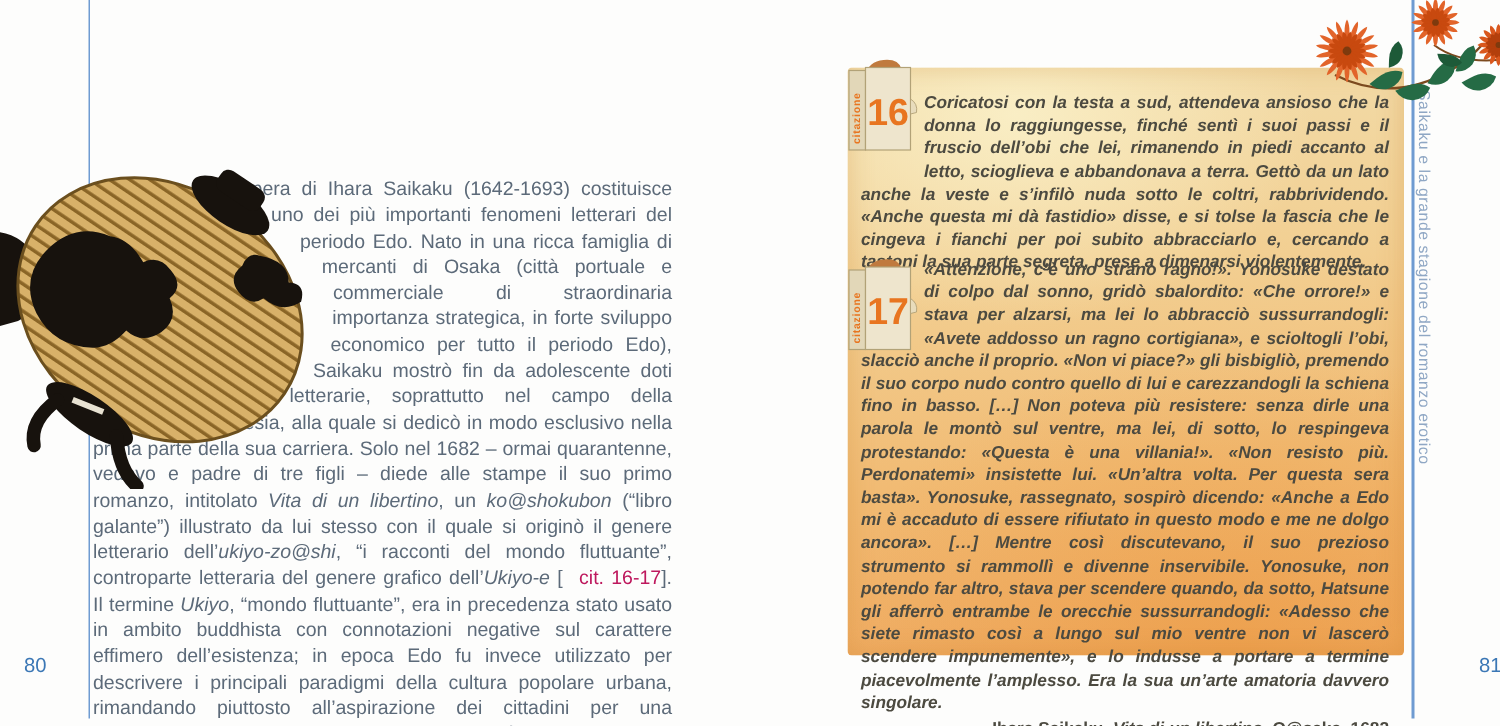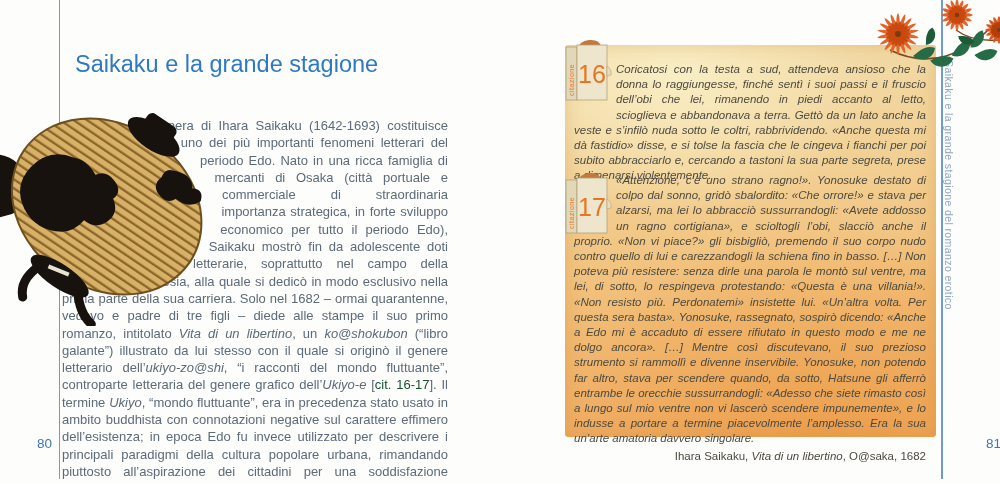--- a/index.html
+++ b/index.html
@@ -9,33 +9,33 @@
   .vrule{position:absolute;top:0;width:1.5px;height:479px;background:#6f9bd1;}
   
   #title{position:absolute;left:75px;top:50px;width:373px;color:#2e79c0;
          font-size:23.5px;line-height:29px;font-weight:400;}
   #title .t2{text-align:right;}
   #body-text{position:absolute;left:62px;top:117px;width:386px;font-size:13px;
          line-height:17.3px;color:#5c6a79;text-align:justify;}
   #lantern-spacer{float:left;width:164px;height:170px;
          shape-outside:polygon(0 0,33px 0,80px 12px,128px 40px,160px 78px,158px 108px,132px 138px,80px 158px,20px 170px,0 170px);}
   .pagenum{position:absolute;color:#3b77b5;font-size:13.5px;}
-  #pn-80{left:16px;top:436px;width:36px;text-align:right;}
+  #pn-80{left:16px;top:436px;width:36px;text-align:left;}
   #pn-81{left:986px;top:436px;}
   
   .seg-n{font-style:normal;}
   .seg-i{font-style:italic;}
-  .seg-o{font-style:normal;color:#14532d;}
+  .seg-o{font-style:normal;color:#be185d;padding-left:11px;}
   
   #cite-box{position:absolute;left:565px;top:45px;width:371px;height:392px;border-radius:3px;
      background:
        radial-gradient(90% 60% at 30% 8%, rgba(250,240,200,.9), rgba(250,240,200,0) 60%),
        radial-gradient(120% 90% at 70% 100%, rgba(235,150,60,.5), rgba(235,150,60,0) 60%),
        linear-gradient(175deg,#f2ddab 0%,#f2cf92 35%,#f1ba72 68%,#efa95f 100%);
-     box-shadow:inset 0 0 18px rgba(200,125,40,.30);}
+     box-shadow:inset 0 0 18px rgba(200,125,40,.30);font-weight:bold;}
   .cite-text{position:absolute;left:9px;width:352px;font-size:11.5px;line-height:15.2px;
      color:#4c4a40;text-align:justify;font-style:italic;}
   .icon-spacer{float:left;width:42px;height:50px;}
   .scroll-icon{position:absolute;width:50px;height:66px;}
   #icon-16{left:-2px;top:-7px;}
   #icon-17{left:-2px;top:126px;}
   #cite16-text{top:17px;}
   #cite17-block{position:absolute;left:9px;top:128px;width:352px;}
   #cite17-text{position:static;}
   #attribution{margin-top:3px;text-align:right;font-size:11.5px;color:#4c4a40;}
@@ -71,21 +71,20 @@
         <ellipse cx="115" cy="28" rx="30" ry="13" fill="#17120d"></ellipse>
         <rect x="98" y="8" width="34" height="16" rx="6" fill="#17120d"></rect>
         <ellipse cx="115" cy="196" rx="34" ry="12" fill="#17120d"></ellipse>
         <path d="M92,200 q-8,22 4,34" stroke="#17120d" stroke-width="9" fill="none" stroke-linecap="round"></path>
         <path d="M138,198 q14,18 30,20" stroke="#17120d" stroke-width="9" fill="none" stroke-linecap="round"></path>
         <rect x="100" y="190" width="22" height="4" fill="#e8e2d2" transform="rotate(-12 111 192)"></rect>
       </g>
     </svg>
 
     <div id="title">
-      <div class="t1">Saikaku e la grande stagione</div>
     </div>
 
     <div id="body-text">
       <div id="lantern-spacer"></div>
       <span><span class="seg-n">L’opera di Ihara Saikaku (1642-1693) costituisce uno dei più importanti fenomeni letterari del periodo Edo. Nato in una ricca famiglia di mercanti di Osaka (città portuale e commerciale di straordinaria importanza strategica, in forte sviluppo economico per tutto il periodo Edo), Saikaku mostrò fin da adolescente doti letterarie, soprattutto nel campo della poesia, alla quale si dedicò in modo esclusivo nella prima parte della sua carriera. Solo nel 1682 – ormai quarantenne, vedovo e padre di tre figli – diede alle stampe il suo primo romanzo, intitolato </span><span class="seg-i">Vita di un libertino</span><span class="seg-n">, un </span><span class="seg-i">ko@shokubon</span><span class="seg-n"> (“libro galante”) illustrato da lui stesso con il quale si originò il genere letterario dell’</span><span class="seg-i">ukiyo-zo@shi</span><span class="seg-n">, “i racconti del mondo fluttuante”, controparte letteraria del genere grafico dell’</span><span class="seg-i">Ukiyo-e</span><span class="seg-n"> [</span><span class="seg-o">cit. 16-17</span><span class="seg-n">]. Il termine </span><span class="seg-i">Ukiyo</span><span class="seg-n">, “mondo fluttuante”, era in precedenza stato usato in ambito buddhista con connotazioni negative sul carattere effimero dell’esistenza; in epoca Edo fu invece utilizzato per descrivere i principali paradigmi della cultura popolare urbana, rimandando piuttosto all’aspirazione dei cittadini per una soddisfazione immediata dei piaceri terreni, così da esorcizzare la transitorietà della vita.</span></span>
     </div>
 
     <div id="pn-80" class="pagenum">80</div>
   </div>
 

